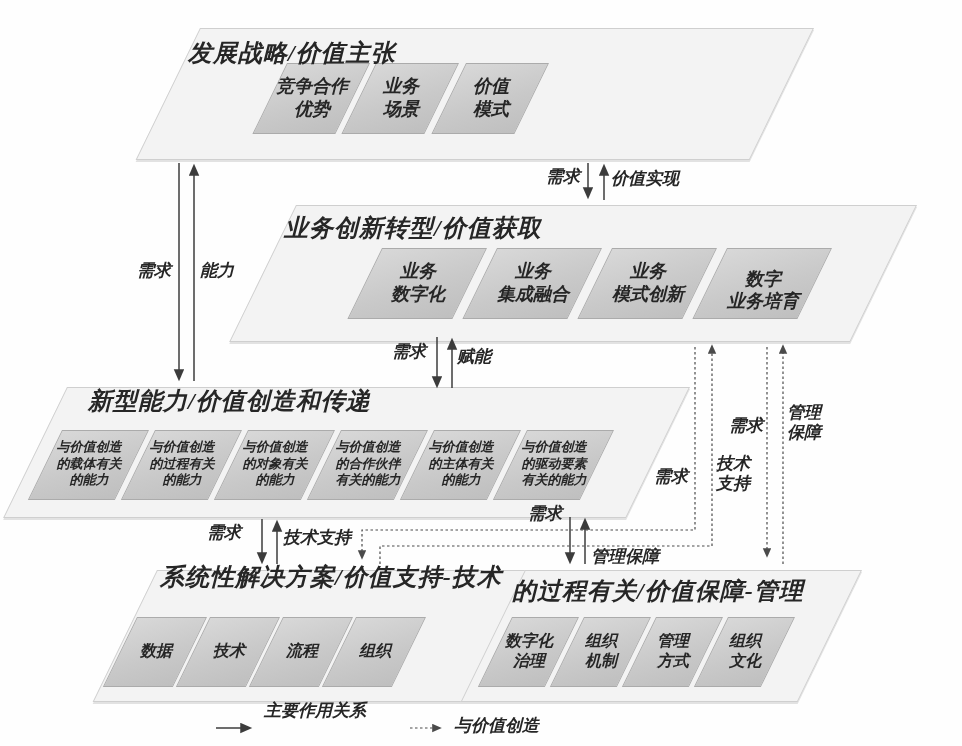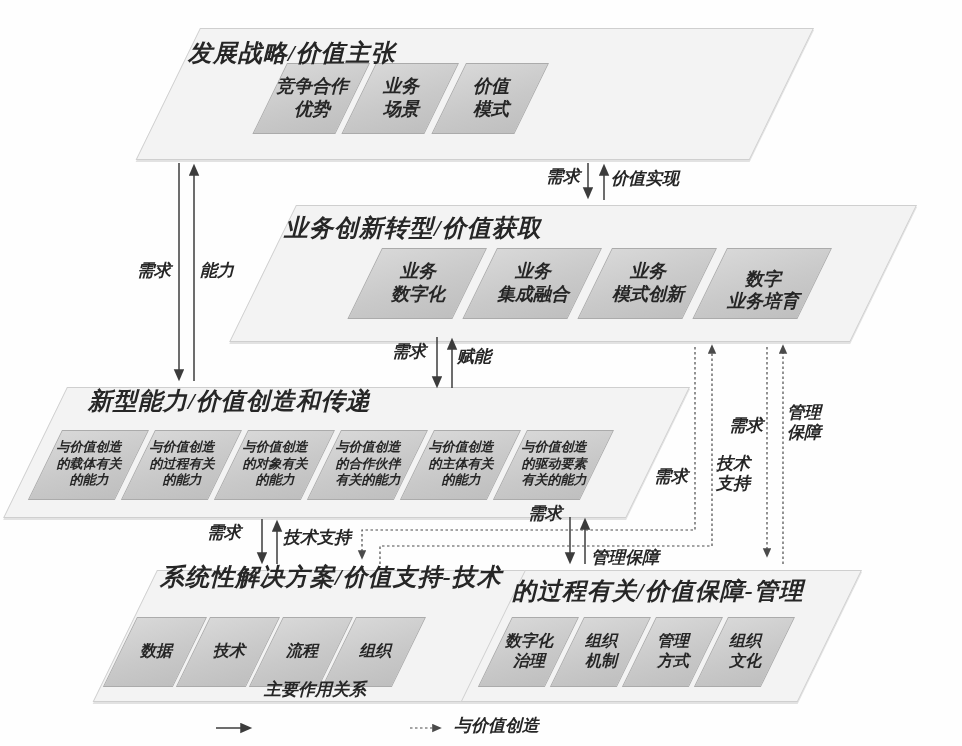--- a/index.html
+++ b/index.html
@@ -172,24 +172,24 @@
 
   <div class="alabel" style="left:546px;top:167px;">需求</div>
   <div class="alabel" style="left:611px;top:169px;">价值实现</div>
   <div class="alabel" style="left:137px;top:261px;">需求</div>
   <div class="alabel" style="left:200px;top:261px;">能力</div>
   <div class="alabel" style="left:392px;top:342px;">需求</div>
   <div class="alabel" style="left:457px;top:347px;">赋能</div>
   <div class="alabel" style="left:207px;top:523px;">需求</div>
   <div class="alabel" style="left:283px;top:528px;">技术支持</div>
   <div class="alabel" style="left:528px;top:504px;">需求</div>
-  <div class="alabel" style="left:591px;top:548px;">管理保障</div>
+  <div class="alabel" style="left:591px;top:548px;font-family:Liberation Mono, monospace;">管理保障</div>
   <div class="alabel" style="left:654px;top:467px;">需求</div>
   <div class="alabel" style="left:716px;top:454px;">技术
 支持</div>
   <div class="alabel" style="left:729px;top:416px;">需求</div>
   <div class="alabel" style="left:787px;top:403px;">管理
 保障</div>
 
-  <div class="alabel" style="left:264px;top:681px;font-family:Liberation Mono, monospace;">主要作用关系</div>
+  <div class="alabel" style="left:264px;top:701px;">主要作用关系</div>
   <div class="alabel" style="left:454px;top:716px;">与价值创造</div>
 
 </div>
 
 </body></html>

